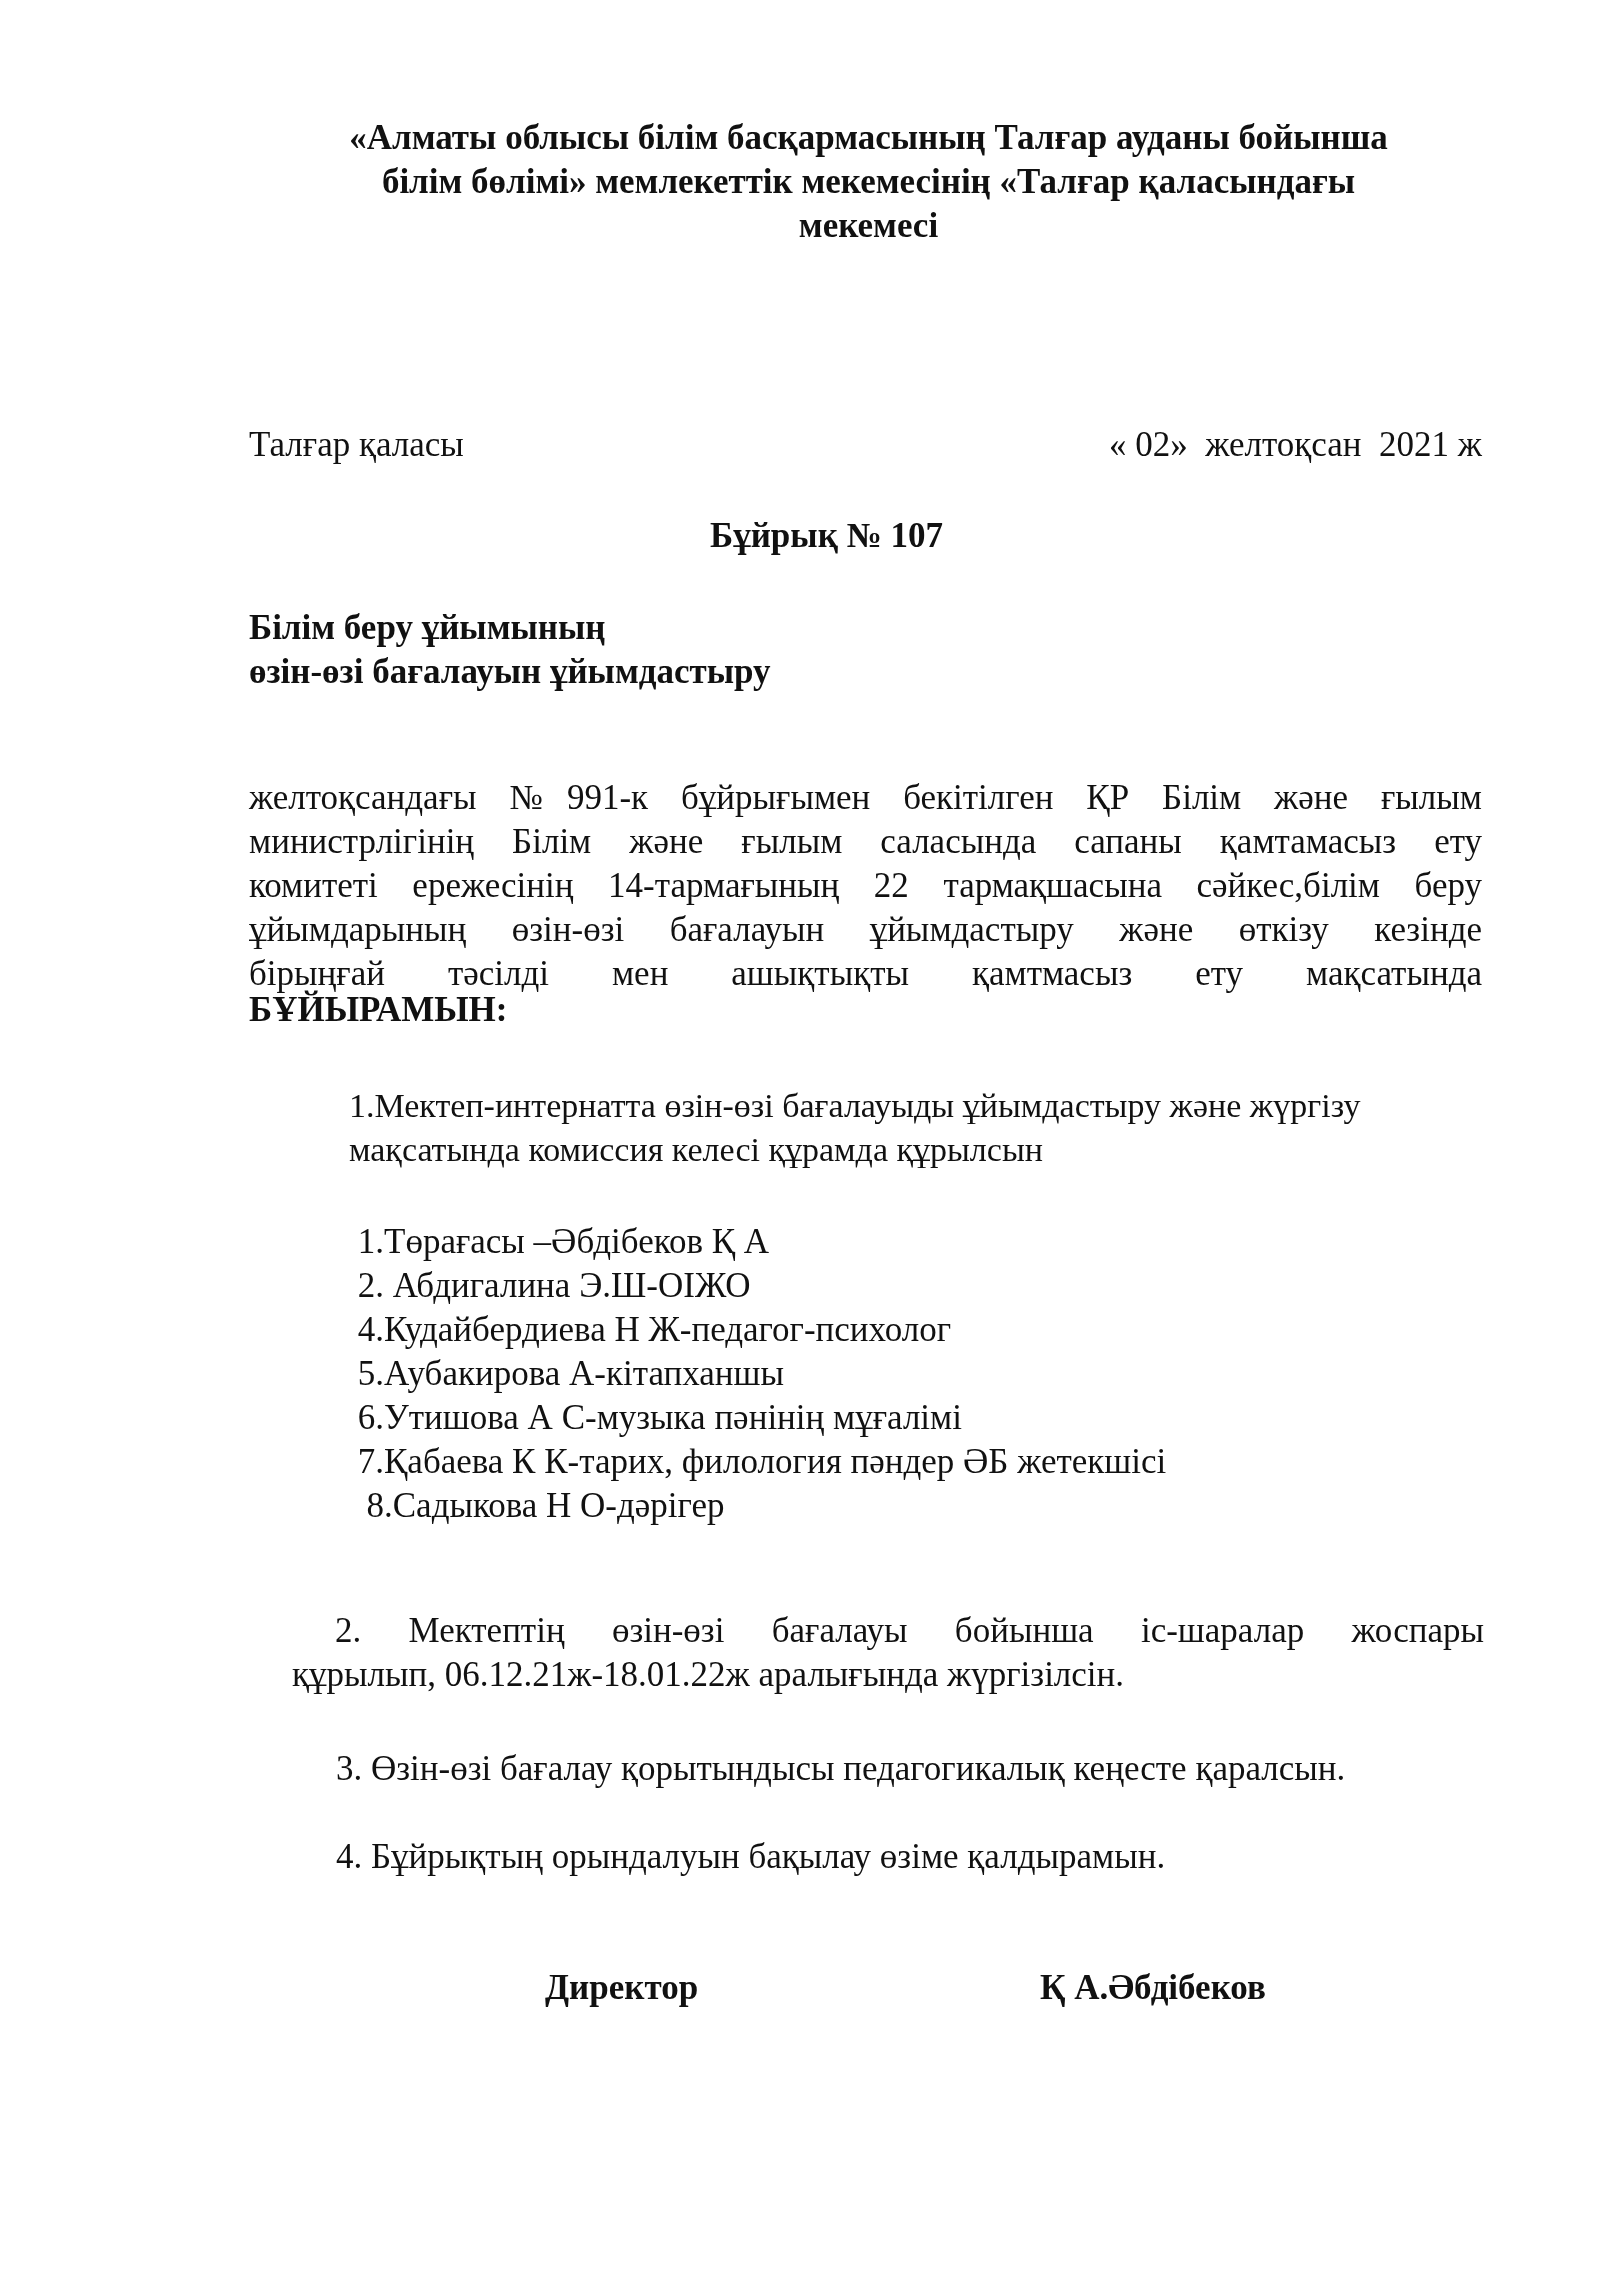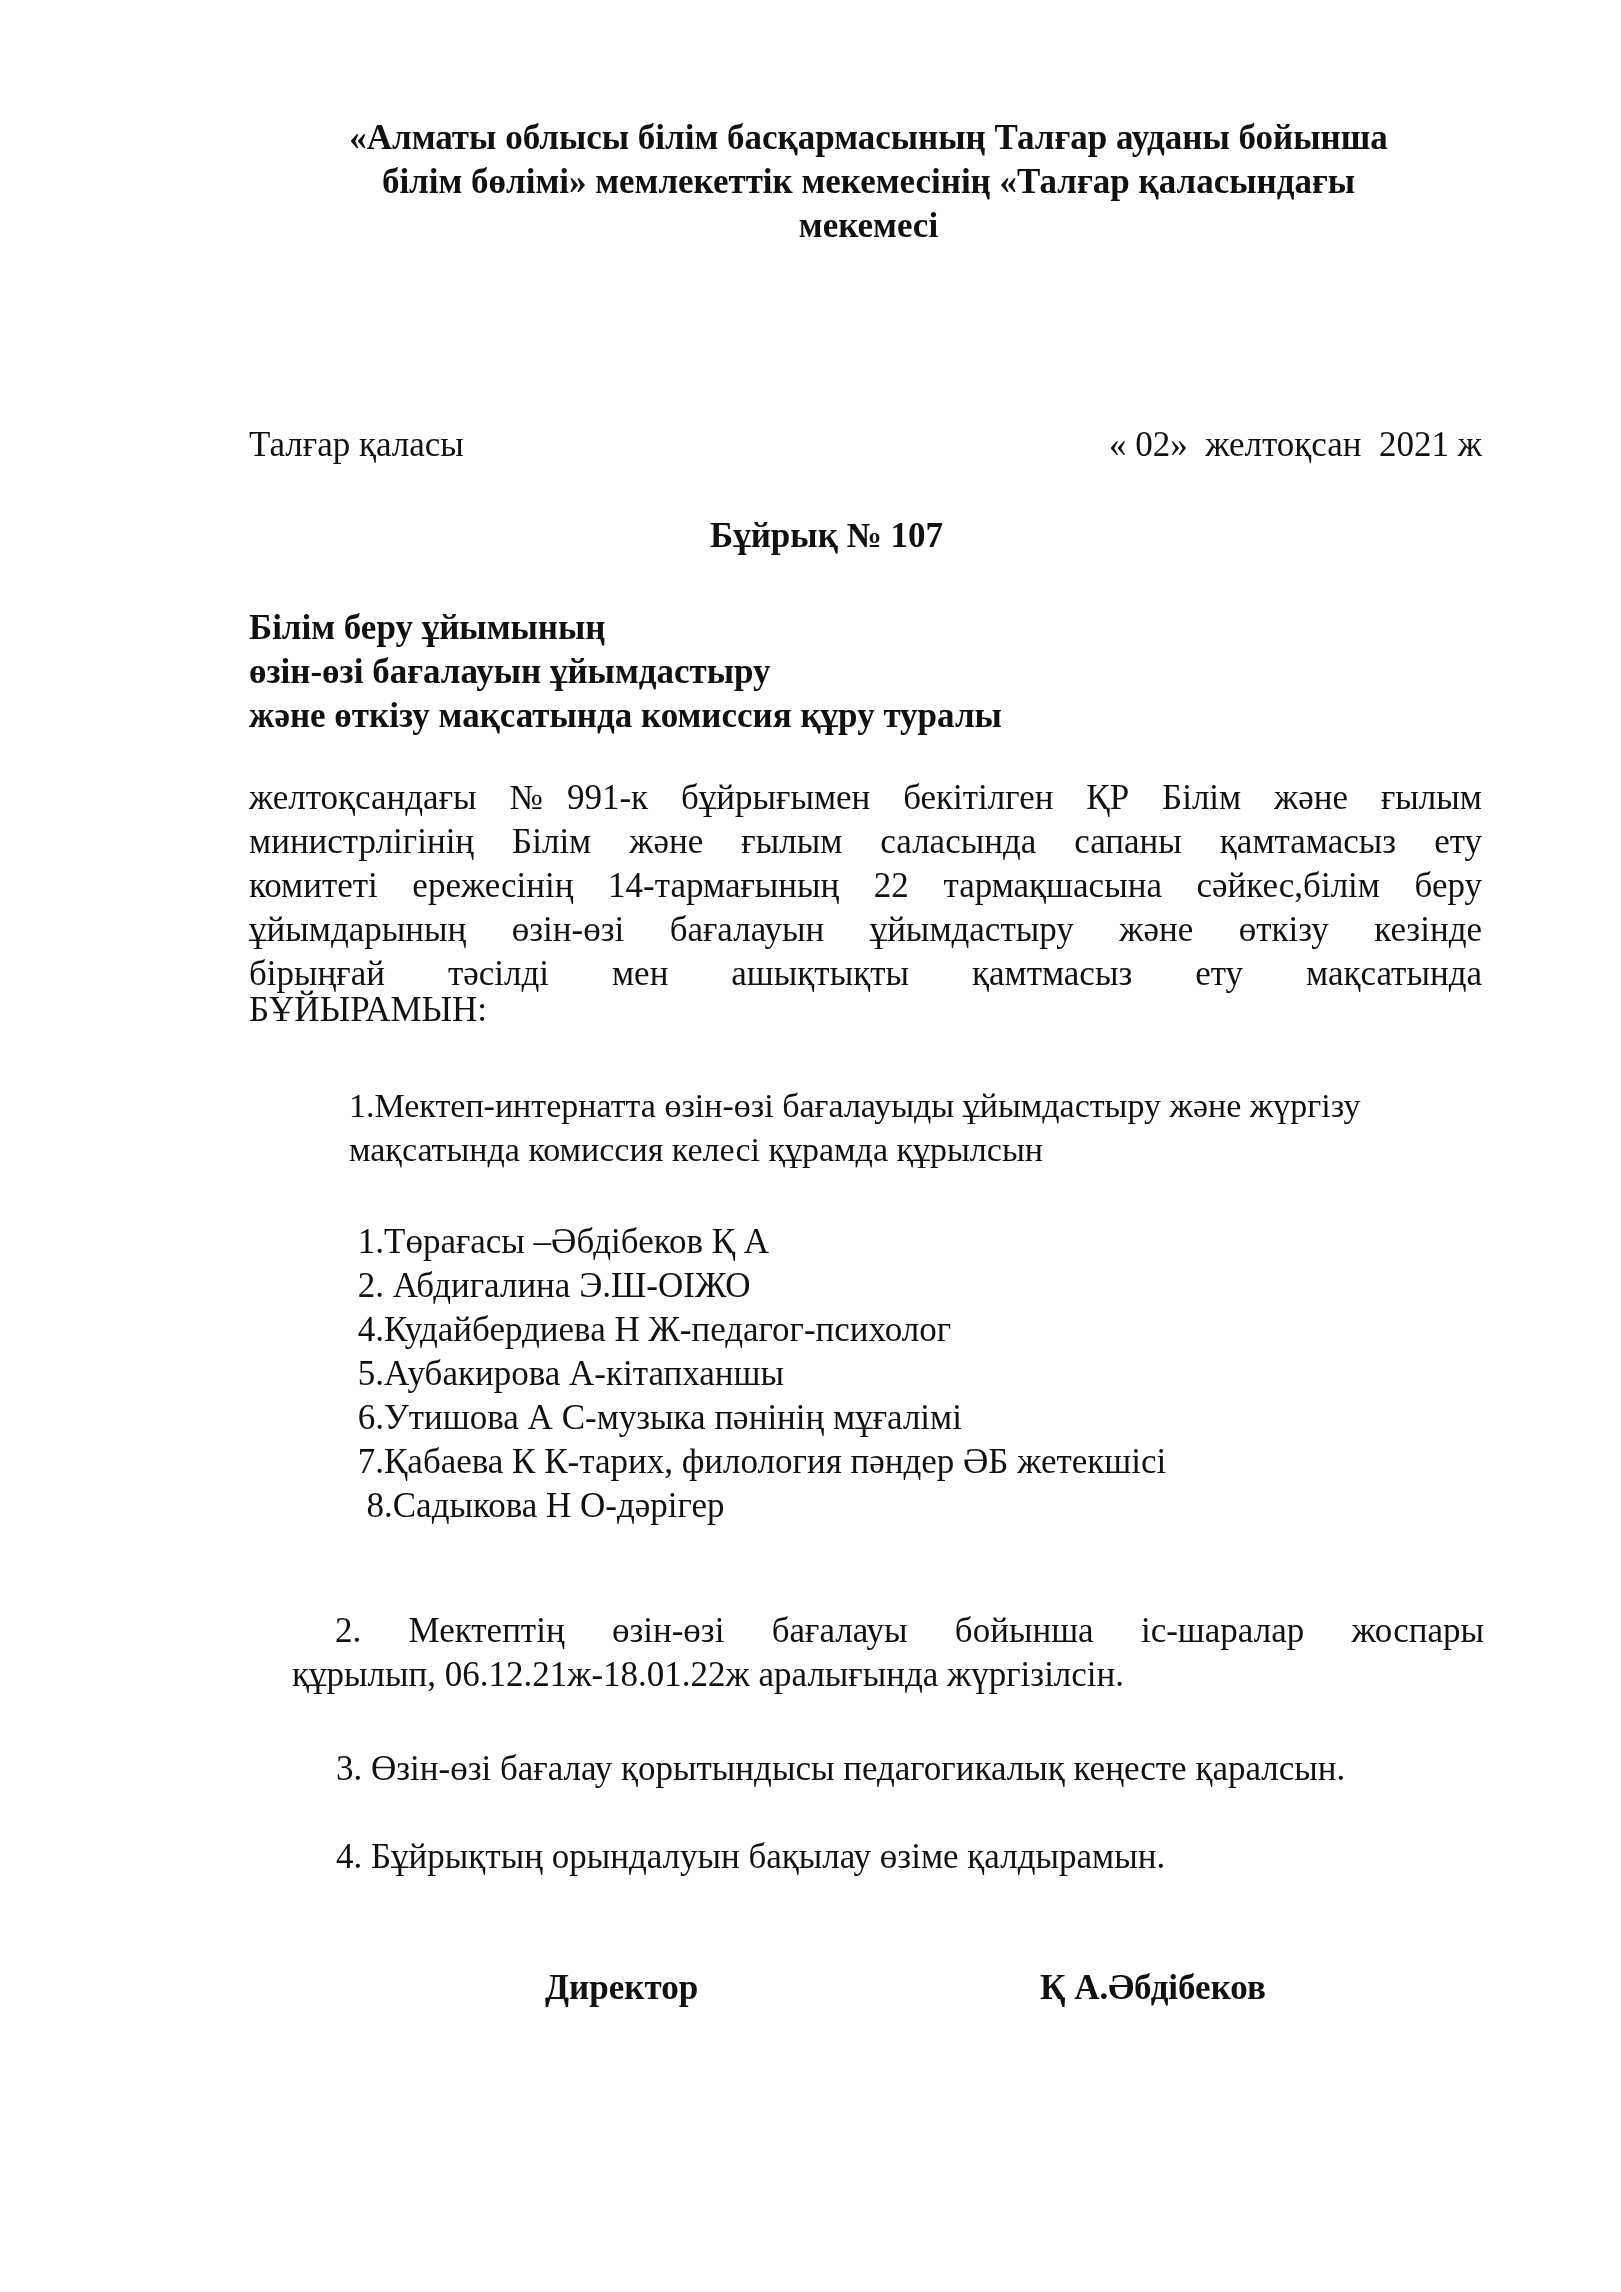--- a/index.html
+++ b/index.html
@@ -84,21 +84,21 @@
     .preamble .line {
       display: block;
       text-align: justify;
       text-align-last: justify;
       white-space: nowrap;
       height: 44px;
     }
     .preamble .line span { white-space: normal; }
     .decree {
       display: block;
-      font-weight: normal;
+      font-weight: bold;
       font-size: 35px;
       line-height: 39px;
       margin-top: -5.9px;
     }
 
     
     .item1 {
       left: 333px;
       width: 1137px;
       top: 1084px;
@@ -178,21 +178,20 @@
   </div>
 
   <div class="abs city">Талғар қаласы</div>
   <div class="abs date">« 02»  желтоқсан  2021 ж</div>
 
   <div class="abs order-number">Бұйрық № 107</div>
 
   <div class="abs subject">
     <div>Білім беру ұйымының</div>
     <div>өзін-өзі бағалауын ұйымдастыру</div>
-    <div>және өткізу мақсатында комиссия құру туралы</div>
   </div>
 
   <div class="abs preamble">
     <div class="line"><span>желтоқсандағы №991-к бұйрығымен бекітілген ҚР Білім және ғылым</span></div>
     <div class="line"><span>министрлігінің Білім және ғылым саласында сапаны қамтамасыз ету</span></div>
     <div class="line"><span>комитеті ережесінің 14-тармағының 22 тармақшасына сәйкес,білім беру</span></div>
     <div class="line"><span>ұйымдарының өзін-өзі бағалауын ұйымдастыру және өткізу кезінде</span></div>
     <div class="line"><span>бірыңғай тәсілді мен ашықтықты қамтмасыз ету мақсатында</span></div>
     <div class="decree">БҰЙЫРАМЫН:</div>
   </div>

